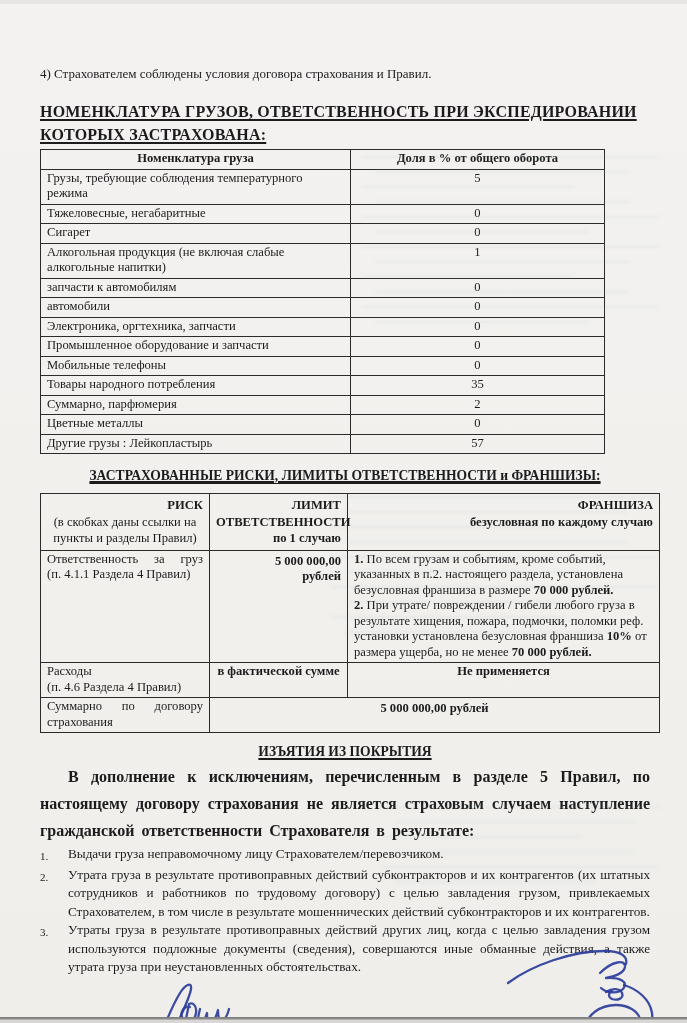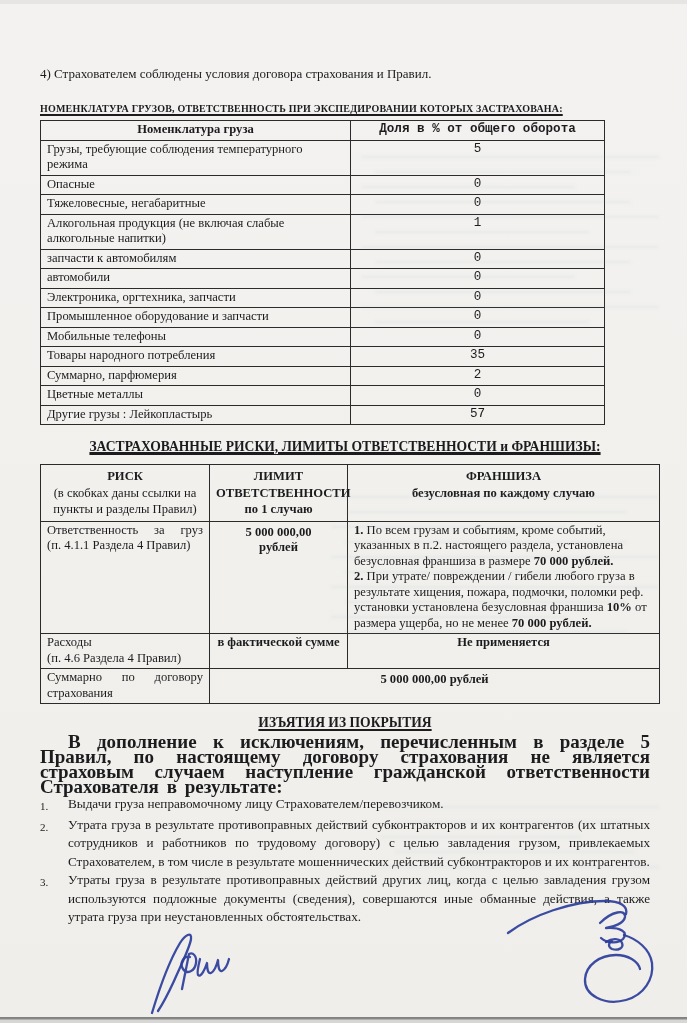--- a/index.html
+++ b/index.html
@@ -15,45 +15,45 @@
     padding:62px 37px 0 40px;
   }
   
   .ghost{position:absolute;pointer-events:none;filter:blur(1.6px);opacity:.45;}
   .ghost i{display:block;height:4px;margin:11px 0;background:#9db8bb;border-radius:2px;opacity:.16;}
   .ghost i:nth-child(2n){margin-left:14px;width:86%;}
   .ghost i:nth-child(3n){width:72%;}
 
   .intro-line{margin:0 0 18px 0;font-size:13px;line-height:16px;}
 
-  .h-left{margin:0 0 3px 0;font-size:10px;font-weight:bold;line-height:17px;letter-spacing:.2px;font-family:Liberation Serif, serif;}
+  .h-left{margin:0 0 3px 0;font-size:16px;font-weight:bold;line-height:23px;letter-spacing:.2px;font-family:Liberation Serif, serif;}
   .h-center{margin:0;text-align:center;font-size:13.6px;font-weight:bold;}
   .u{text-decoration:underline;text-decoration-thickness:1.5px;text-underline-offset:2px;}
 
   table{border-collapse:collapse;table-layout:fixed;}
   td,th{border:1.4px solid #2b2b2b;vertical-align:top;font-size:12.6px;line-height:15.5px;padding:1px 6px 2px 6px;}
   th{font-weight:bold;}
 
   .t1{width:564px;margin-top:2px;}
-  .t1 .c{text-align:center;font-family:Liberation Mono, monospace;}
+  .t1 .c{text-align:center;}
   .t1 th:first-child{text-align:center;}
 
   .h-risks{margin:14px 0 9px 0;text-decoration:underline;}
 
   .t2{width:619px;}
   .t2 th{text-align:center;padding-top:3px;padding-bottom:3px;line-height:16.5px;}
   .t2 .sub{font-weight:normal;}
-  .t2 .b{font-weight:bold;}
+  .t2 .b{font-weight:bold;text-align:right;}
   .t2 .center{text-align:center;}
   .jline{text-align:justify;text-align-last:justify;}
   .fr p{margin:0;}
   .lim{padding-top:3px;}
 
   .h-excl{margin:11px 0 3px 0;}
-  .para-bold{margin:0;font-size:19px;line-height:15px;font-weight:bold;text-align:justify;text-indent:28px;word-spacing:3px;}
+  .para-bold{margin:0;font-size:16px;line-height:27px;font-weight:bold;text-align:justify;text-indent:28px;word-spacing:3px;}
   .list{margin-top:1px;}
   .li{display:flex;font-size:13.2px;line-height:18.5px;margin:0;}
   .li .num{flex:0 0 28px;font-size:11px;padding-top:2px;}
   .li .txt{flex:1;text-align:justify;}
 
   .sig-row{position:relative;height:80px;margin-top:22px;font-size:13px;}
   .ink{position:absolute;pointer-events:none;}
   .ink path{fill:none;stroke:#2c3d9b;stroke-width:2.3;stroke-linecap:round;stroke-linejoin:round;opacity:.92;}
 
   .scan-edge{position:absolute;left:0;bottom:0;width:100%;height:10px;
@@ -113,25 +113,25 @@
         <th>Номенклатура груза</th>
         <th class="c" style="text-align:center">Доля в % от общего оборота</th>
       </tr>
     </thead>
     <tbody>
       <tr style="height:33px">
           <td>Грузы, требующие соблюдения температурного режима</td>
           <td class="c">5</td>
         </tr>
       <tr>
-          <td>Опасные</td>
-          <td class="c">0</td>
-        </tr>
-      <tr>
           <td>Тяжеловесные, негабаритные</td>
+          <td class="c">0</td>
+        </tr>
+      <tr>
+          <td>Сигарет</td>
           <td class="c">0</td>
         </tr>
       <tr style="height:33px">
           <td>Алкогольная продукция (не включая слабые алкогольные напитки)</td>
           <td class="c">1</td>
         </tr>
       <tr>
           <td>запчасти к автомобилям</td>
           <td class="c">0</td>
         </tr>

